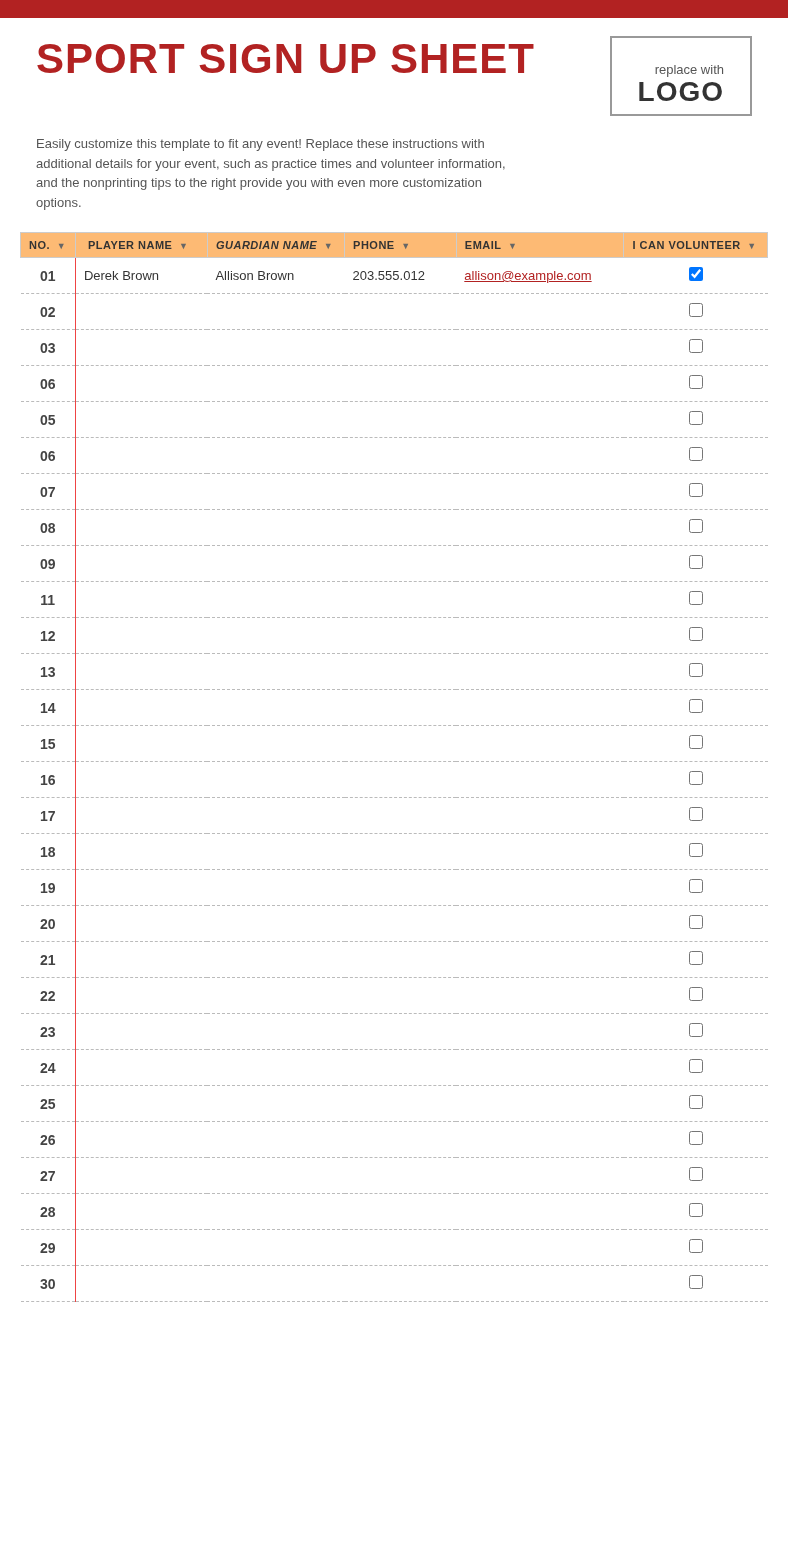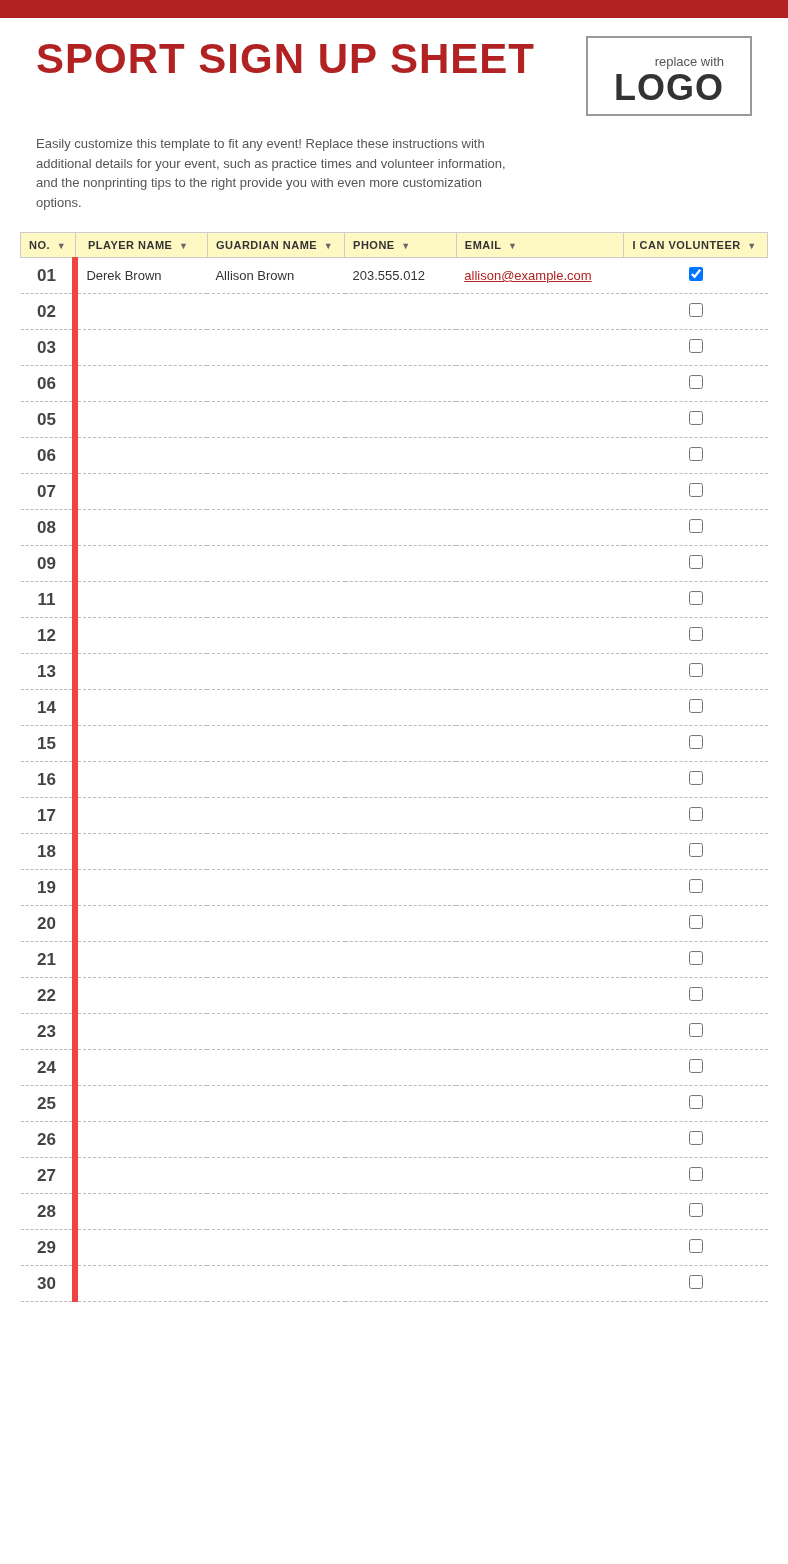--- a/index.html
+++ b/index.html
@@ -44,21 +44,21 @@
       justify-content: flex-end;
     }
 
     .logo-replace {
       font-size: 13px;
       color: #555;
       line-height: 1.2;
     }
 
     .logo-text {
-      font-size: 36px;
+      font-size: 28px;
       font-weight: 900;
       color: #333;
       line-height: 1;
       letter-spacing: 1px;
     }
 
     .description {
       padding: 8px 36px 20px 36px;
       font-size: 13px;
       color: #555;
@@ -70,21 +70,21 @@
       padding: 0 20px 20px 20px;
     }
 
     table {
       width: 100%;
       border-collapse: collapse;
       font-size: 13px;
     }
 
     thead tr {
-      background: #fef9c3;
+      background: #fdba74;
     }
 
     th {
       padding: 6px 8px;
       text-align: left;
       font-size: 11px;
       font-weight: 700;
       color: #333;
       letter-spacing: 0.5px;
       text-transform: uppercase;
@@ -102,46 +102,46 @@
     td {
       padding: 5px 8px;
       border-bottom: 1px dashed #bbb;
       color: #333;
       font-size: 13px;
       height: 36px;
     }
 
     td.row-num {
       font-weight: 700;
-      font-size: 17px;
+      font-size: 14px;
       color: #444;
       text-align: center;
       width: 52px;
-      border-right: 6px solid #ef4444;
+      border-right: 1px solid #ef4444;
     }
 
     td.email-cell a {
       color: #b22222;
       text-decoration: underline;
     }
 
     td.checkbox-cell {
       text-align: center;
       width: 50px;
     }
 
     input[type="checkbox"] {
       width: 14px;
       height: 14px;
       cursor: pointer;
     }
 
     .col-no { width: 52px; }
     .col-player { width: 130px; padding-left: 12px; }
-    .col-guardian { width: 135px; }
+    .col-guardian { width: 135px; font-style: italic; }
     .col-phone { width: 110px; }
     .col-email { width: 165px; }
     .col-volunteer { width: 60px; }
   </style>
 </head>
 <body>
 
 <div class="top-bar"></div>
 
 <div class="header-section">

